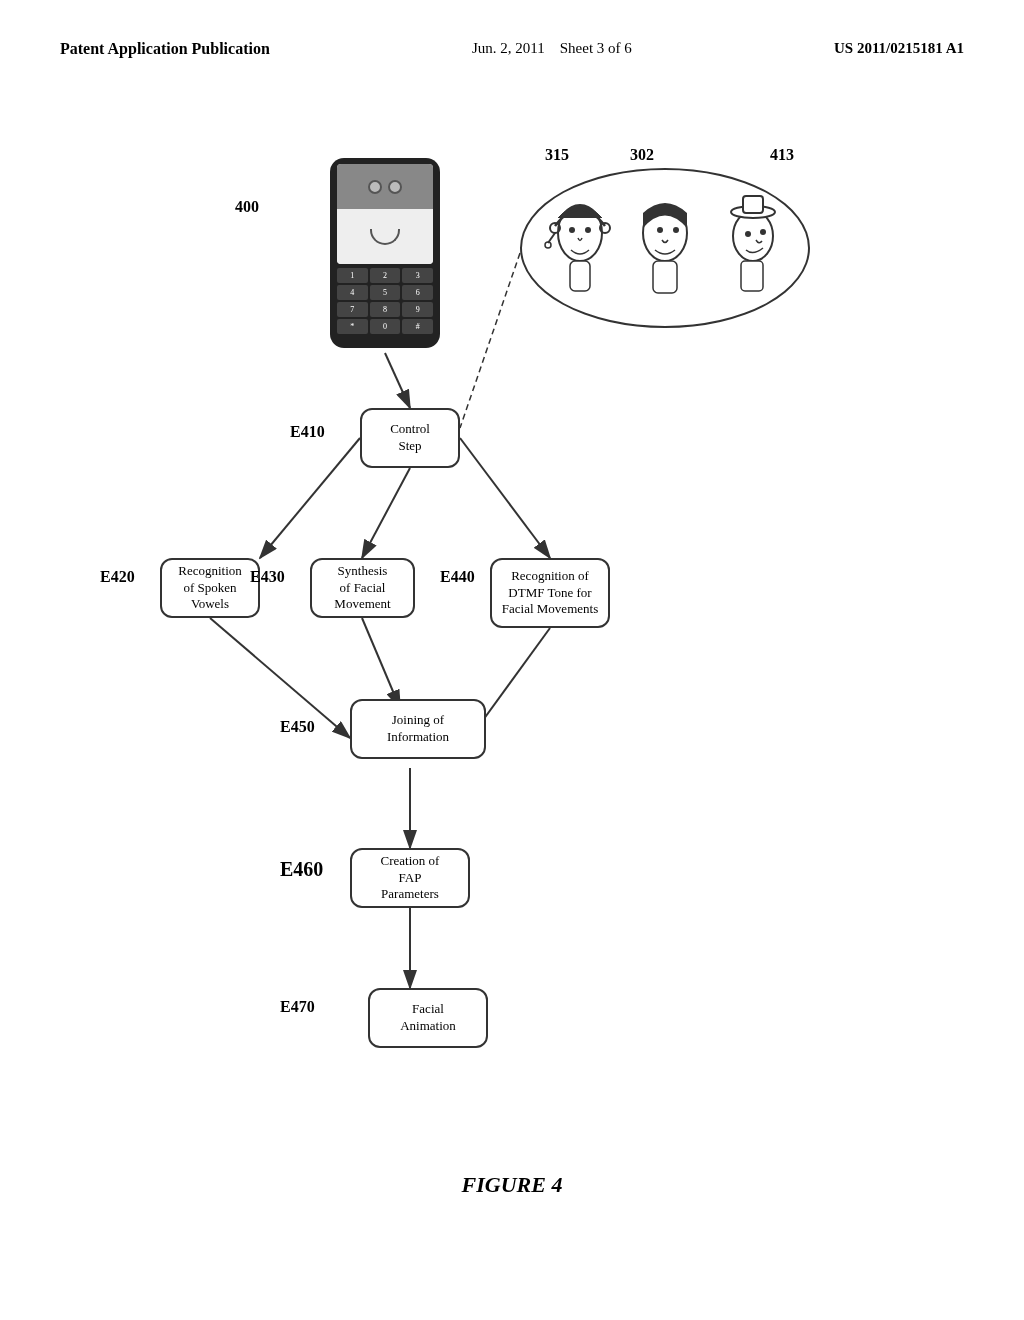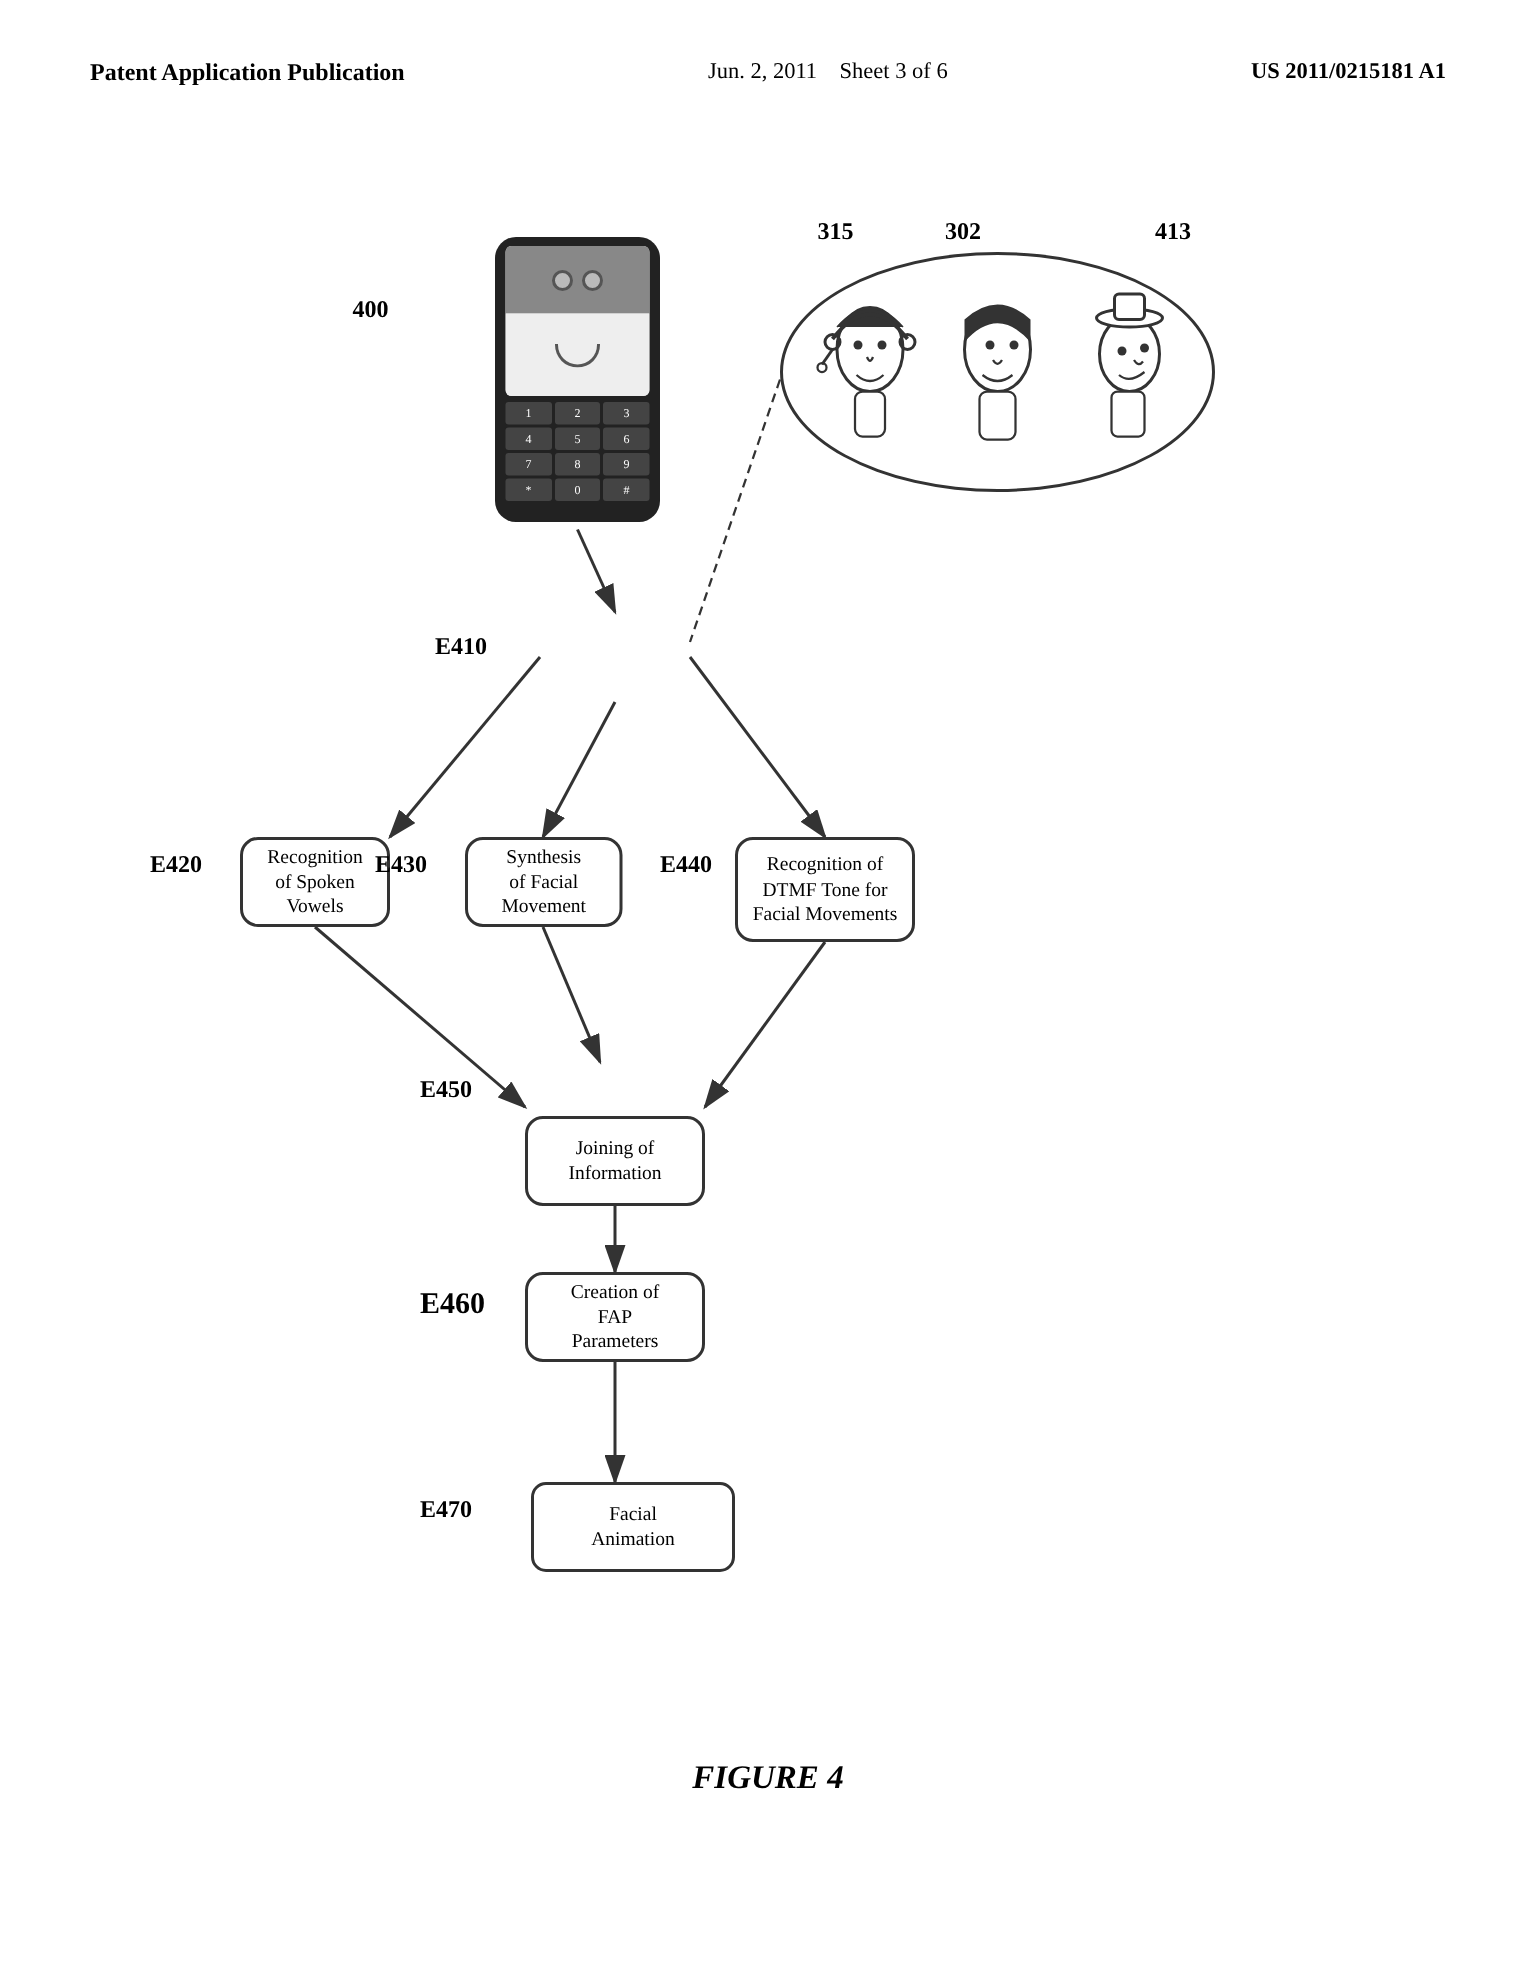--- a/index.html
+++ b/index.html
@@ -151,23 +151,23 @@
       justify-content: center;
       font-size: 13px;
       line-height: 1.3;
       background: #fff;
     }
 
     .box-e410 { left: 360px; top: 330px; width: 100px; height: 60px; }
     .box-e420 { left: 160px; top: 480px; width: 100px; height: 60px; }
     .box-e430 { left: 310px; top: 480px; width: 105px; height: 60px; }
     .box-e440 { left: 490px; top: 480px; width: 120px; height: 70px; }
-    .box-e450 { left: 350px; top: 666px; width: 120px; height: 60px; }
+    .box-e450 { left: 350px; top: 621px; width: 136px; height: 60px; }
     .box-e460 { left: 350px; top: 770px; width: 120px; height: 60px; }
-    .box-e470 { left: 354px; top: 910px; width: 136px; height: 60px; border-radius: 10px; }
+    .box-e470 { left: 368px; top: 910px; width: 120px; height: 60px; }
 
     
     .step-label {
       position: absolute;
       font-size: 16px;
       font-weight: bold;
     }
 
     
     .arrows-svg {
@@ -311,20 +311,23 @@
 
       <rect x="28" y="73" width="22" height="30" rx="4" fill="#fff" stroke="#333" stroke-width="1.5"></rect>
     </svg>
   </div>
 
   <div class="label-411 step-label">315</div>
   <div class="label-412 step-label">302</div>
   <div class="label-413 step-label">413</div>
 
   <div class="step-label" style="position:absolute; left:290px; top:345px; font-size:16px; font-weight:bold;">E410</div>
+  <div class="flow-box box-e410">
+    <span>Control<br>Step</span>
+  </div>
 
   <div class="step-label" style="position:absolute; left:100px; top:490px; font-size:16px; font-weight:bold;">E420</div>
   <div class="flow-box box-e420">
     <span>Recognition<br>of Spoken<br>Vowels</span>
   </div>
 
   <div class="step-label" style="position:absolute; left:250px; top:490px; font-size:16px; font-weight:bold;">E430</div>
   <div class="flow-box box-e430">
     <span>Synthesis<br>of Facial<br>Movement</span>
   </div>

